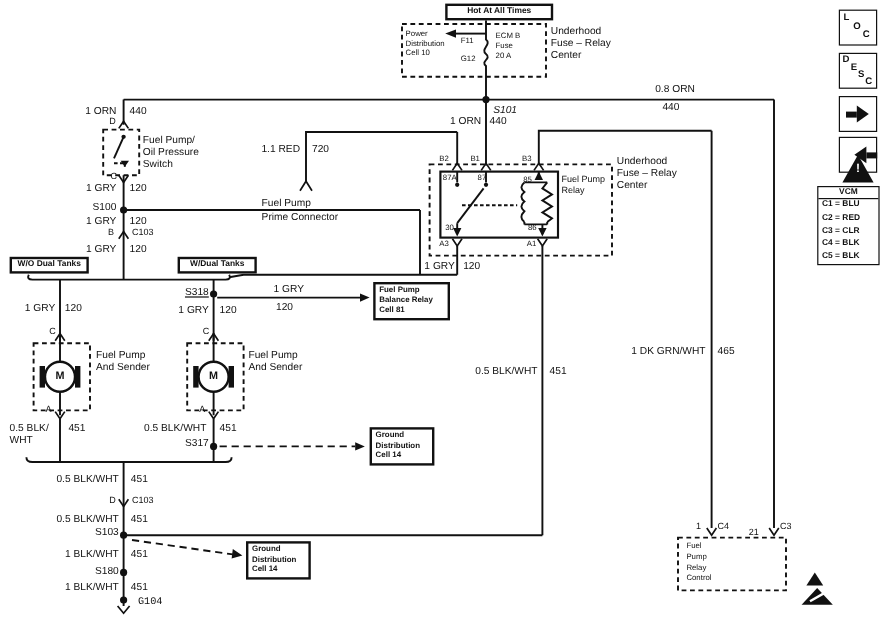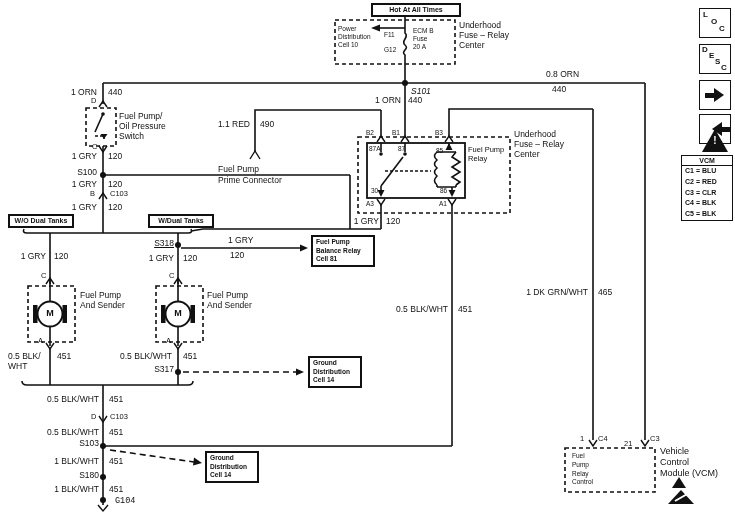--- a/index.html
+++ b/index.html
@@ -172,21 +172,21 @@
   <div class="lbl" style="left:108px;top:151px;">120</div>
   <div class="lbl r" style="left:60px;top:167px;width:37px;">S100</div>
   <div class="lbl r" style="left:60px;top:179px;width:37px;">1 GRY</div>
   <div class="lbl" style="left:108px;top:179px;">120</div>
   <div class="lbl sm" style="left:90px;top:189px;">B</div>
   <div class="lbl sm" style="left:110px;top:189px;">C103</div>
   <div class="lbl r" style="left:60px;top:202px;width:37px;">1 GRY</div>
   <div class="lbl" style="left:108px;top:202px;">120</div>
 
   <div class="lbl r" style="left:213px;top:119px;width:37px;">1.1 RED</div>
-  <div class="lbl" style="left:260px;top:119px;">490</div>
+  <div class="lbl" style="left:260px;top:119px;">720</div>
   <div class="lbl" style="left:218px;top:164px;line-height:1.35;">Fuel Pump
 Prime Connector</div>
 
   <div class="lbl xs" style="left:366px;top:129px;">B2</div>
   <div class="lbl xs" style="left:392px;top:129px;">B1</div>
   <div class="lbl xs" style="left:435px;top:129px;">B3</div>
   <div class="lbl xs" style="left:369px;top:145px;">87A</div>
   <div class="lbl xs" style="left:398px;top:145px;">87</div>
   <div class="lbl xs" style="left:436px;top:147px;">85</div>
   <div class="lbl xs" style="left:371px;top:187px;">30</div>
@@ -267,23 +267,20 @@
   <div class="lbl" style="left:598px;top:287px;">465</div>
 
   <div class="lbl sm" style="left:580px;top:434px;">1</div>
   <div class="lbl sm" style="left:598px;top:434px;">C4</div>
   <div class="lbl sm" style="left:624px;top:439px;">21</div>
   <div class="lbl sm" style="left:650px;top:434px;">C3</div>
   <div class="lbl xs" style="left:572px;top:452px;line-height:1.35;">Fuel
 Pump
 Relay
 Control</div>
-  <div class="lbl" style="left:660px;top:446px;font-size:9px;">Vehicle
-Control
-Module (VCM)</div>
 
   <div class="btn" style="left:699px;top:8px;">
     <span class="stair" style="left:3px;top:1px;">L</span>
     <span class="stair" style="left:11px;top:8px;">O</span>
     <span class="stair" style="left:19px;top:15px;">C</span>
   </div>
   <div class="btn" style="left:699px;top:44px;">
     <span class="stair" style="left:2px;top:0px;">D</span>
     <span class="stair" style="left:9px;top:6px;">E</span>
     <span class="stair" style="left:15px;top:12px;">S</span>

